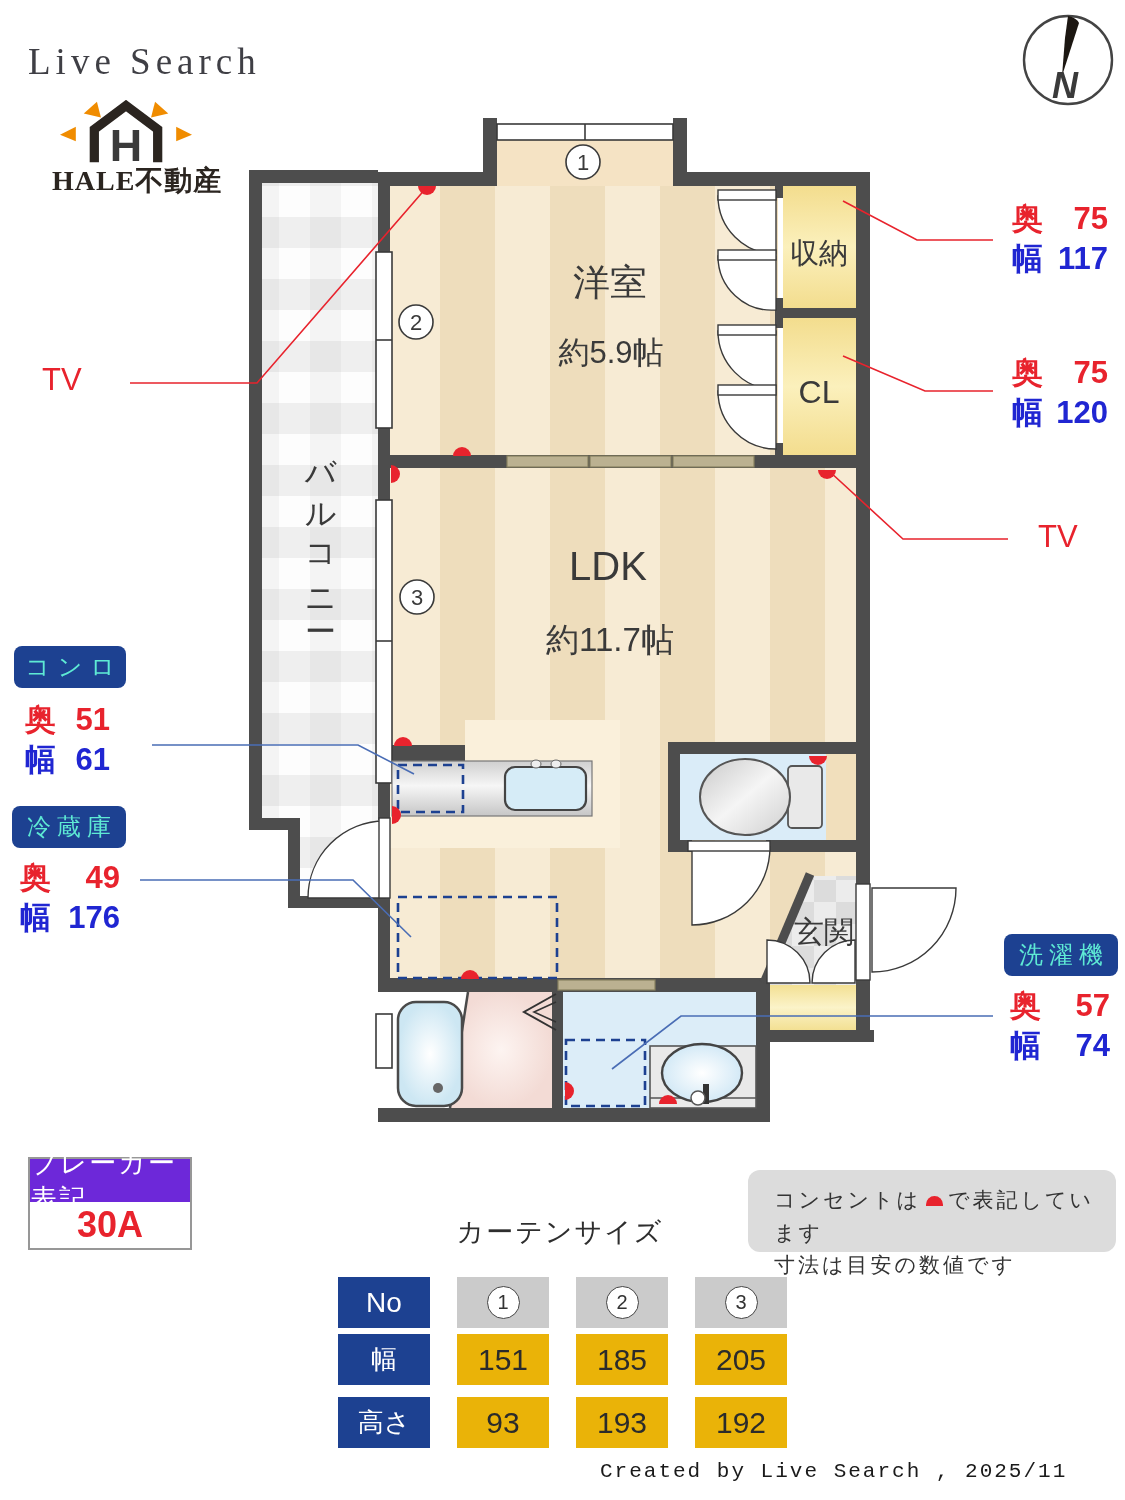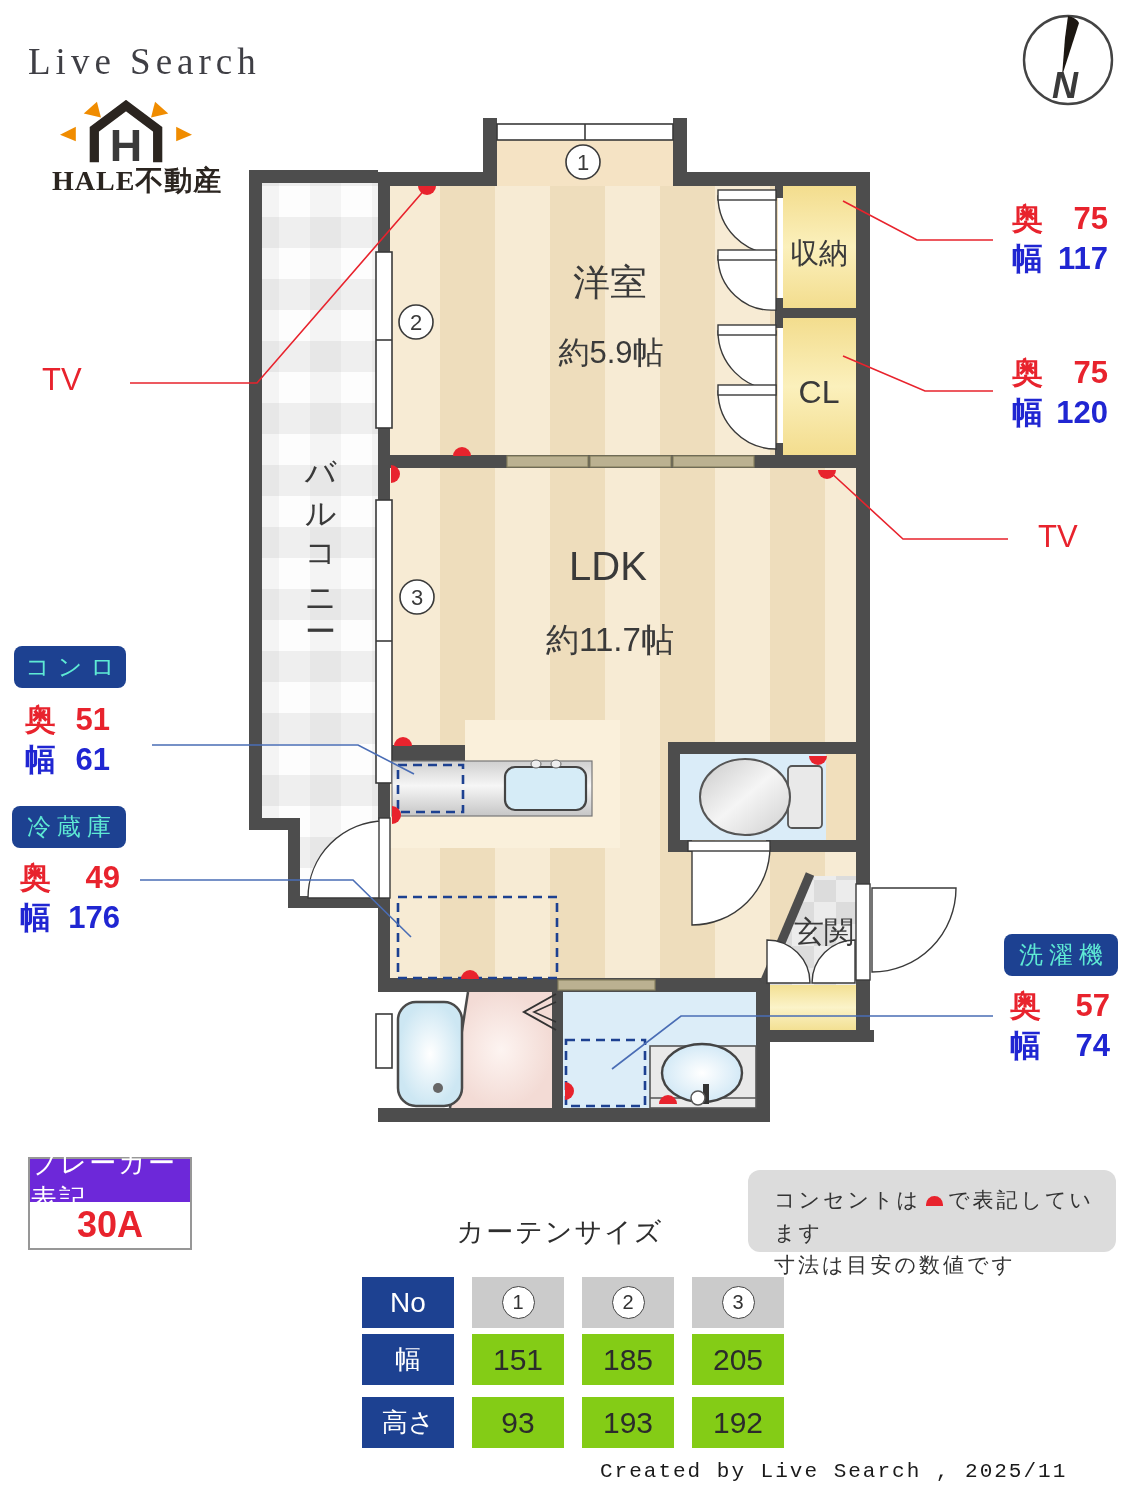--- a/index.html
+++ b/index.html
@@ -28,25 +28,25 @@
   
   .note{left:748px;top:1170px;width:368px;height:82px;background:#dcdcdc;border-radius:12px;
         padding:14px 0 0 26px;box-sizing:border-box;font-size:21px;letter-spacing:3px;
         color:#333;font-weight:500;line-height:1.55;}
   .outlet-ic{display:inline-block;width:17px;height:10px;background:#e8232d;
              border-radius:17px 17px 0 0;margin:0 5px 1px 5px;}
   
   .ct-title{left:430px;top:1214px;width:260px;text-align:center;font-size:27px;
             letter-spacing:2px;color:#2e2e2e;}
   .ctable{left:338px;top:1277px;display:flex;flex-direction:column;}
-  .trow{display:flex;gap:18px;margin-bottom:6px;margin-left:24px;}
+  .trow{display:flex;gap:27px;margin-bottom:6px;}
   .trow.last{margin-top:6px;}
   .hcell{width:92px;height:51px;background:#1d4191;color:#fff;font-size:26px;
          display:flex;align-items:center;justify-content:center;}
-  .vcell{width:92px;height:51px;background:#84cc16;color:#2b2b2b;font-size:30px;
+  .vcell{width:92px;height:51px;background:#eab308;color:#2b2b2b;font-size:30px;
          display:flex;align-items:center;justify-content:center;}
   .nocell{background:#cbcbcb;}
   .circ{width:31px;height:31px;border:1.6px solid #444;border-radius:50%;background:#fff;
         display:flex;align-items:center;justify-content:center;font-size:20px;color:#333;}
   
   .balcony{left:299px;top:438px;writing-mode:vertical-rl;font-size:31px;color:#3a3a3a;
            letter-spacing:9px;}
   .credit{left:600px;top:1460px;width:515px;text-align:left;
           font-family:"Liberation Mono",monospace;font-size:21px;letter-spacing:2px;color:#1a1a1a;}
   svg text{font-family:"Liberation Sans",sans-serif;fill:#3a3a3a;}

